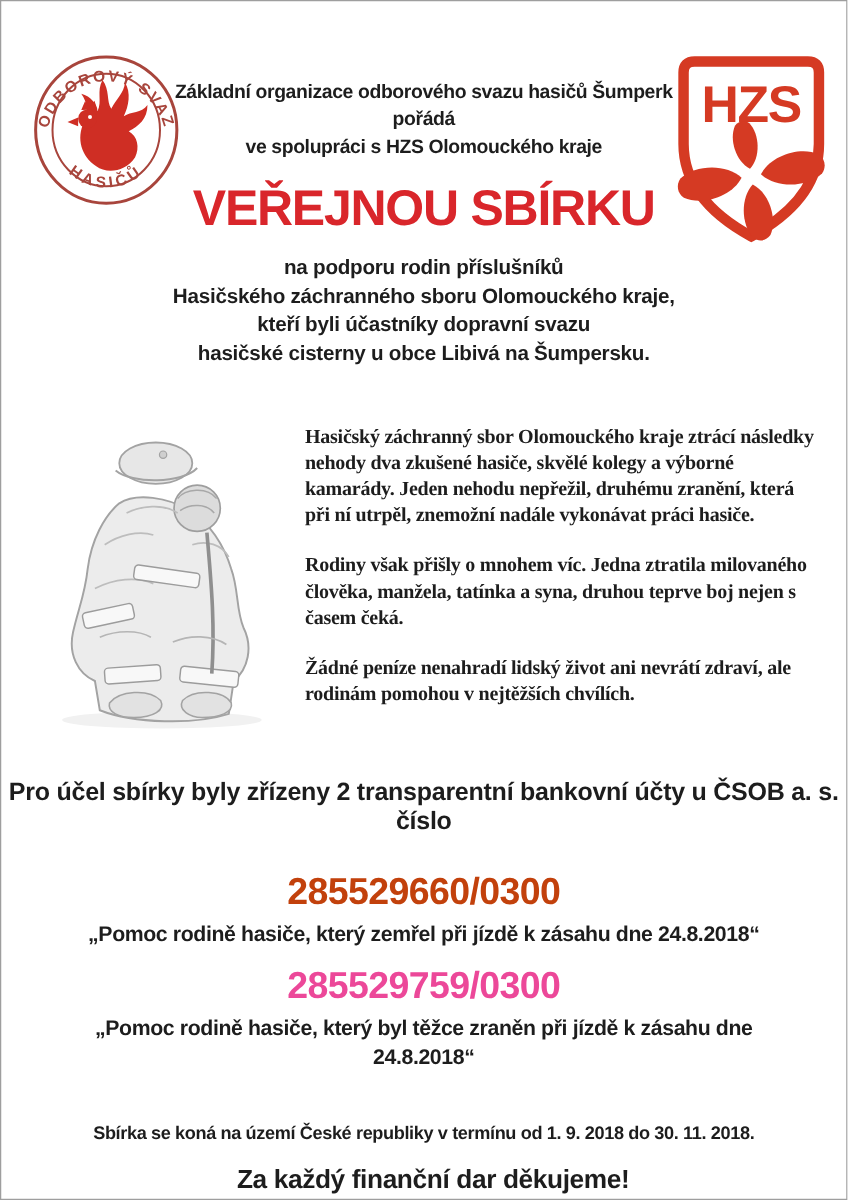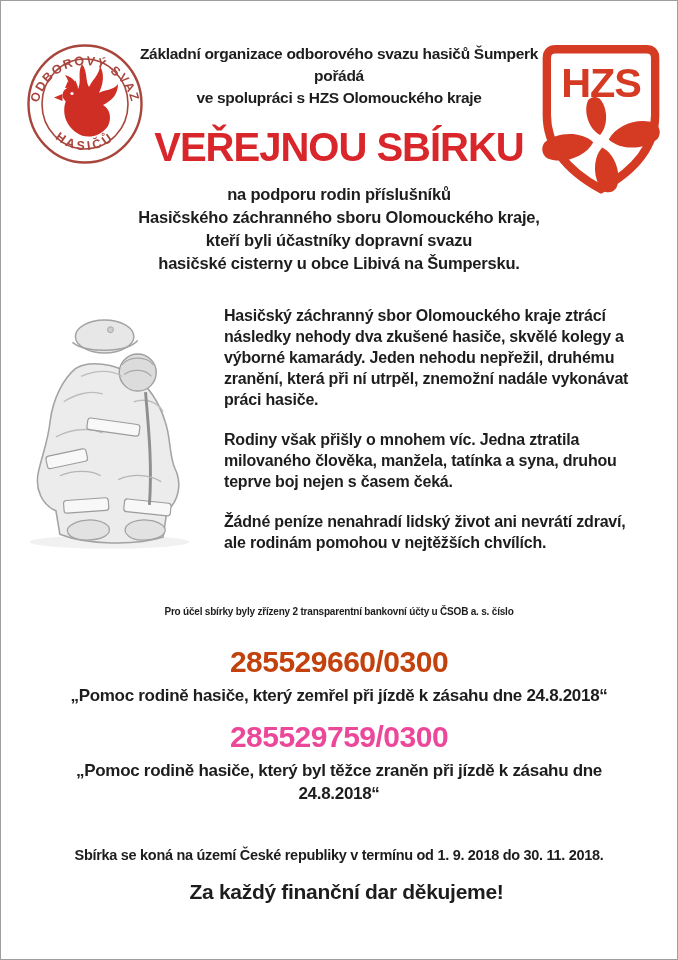--- a/index.html
+++ b/index.html
@@ -12,46 +12,46 @@
     box-sizing:border-box;
     font-family:"Liberation Sans","DejaVu Sans",sans-serif;
     color:#1d1d1d;
     overflow:hidden;
   }
   
   .logo-left{position:absolute;left:24px;top:42px;width:120px;height:122px;}
   .logo-right{position:absolute;right:12px;top:40px;width:128px;height:172px;}
   
   .org-block{
-    padding-top:42px;text-align:center;font-weight:bold;
+    padding-top:62px;text-align:center;font-weight:bold;
     font-size:15.5px;line-height:22px;letter-spacing:-0.3px;
   }
   .org-block div{white-space:nowrap;}
   
   .main-title{
     margin-top:18px;text-align:center;font-weight:bold;
     font-size:40px;line-height:1.0;letter-spacing:-1px;
   }
   
   .subtitle{
     margin-top:16px;text-align:center;font-weight:bold;
     font-size:16.5px;line-height:23px;letter-spacing:-0.2px;
   }
   
-  .main-row{display:flex;margin-top:30px;padding:0 26px 0 16px;}
+  .main-row{display:flex;margin-top:44px;padding:0 26px 0 36px;font-family:Liberation Serif, serif;}
   .sketch-wrap{flex:none;width:185px;height:250px;}
   .body-col{
     flex:1;margin-left:22px;font-weight:bold;
     font-size:16px;line-height:21px;letter-spacing:-0.2px;
   }
   .body-col p{margin:0 0 19px 0;}
   
   .accounts-intro{
     margin-top:34px;text-align:center;font-weight:bold;
-    font-size:10px;letter-spacing:-0.2px;
+    font-size:20px;letter-spacing:-0.2px;
   }
   .account-number{
     margin-top:28px;text-align:center;font-weight:bold;
     font-size:30px;letter-spacing:-0.5px;
   }
   .account-number.second{margin-top:13px;}
   .account-quote{
     margin:5px auto 0;max-width:595px;text-align:center;font-weight:bold;
     font-size:17px;line-height:23px;letter-spacing:-0.3px;
   }

